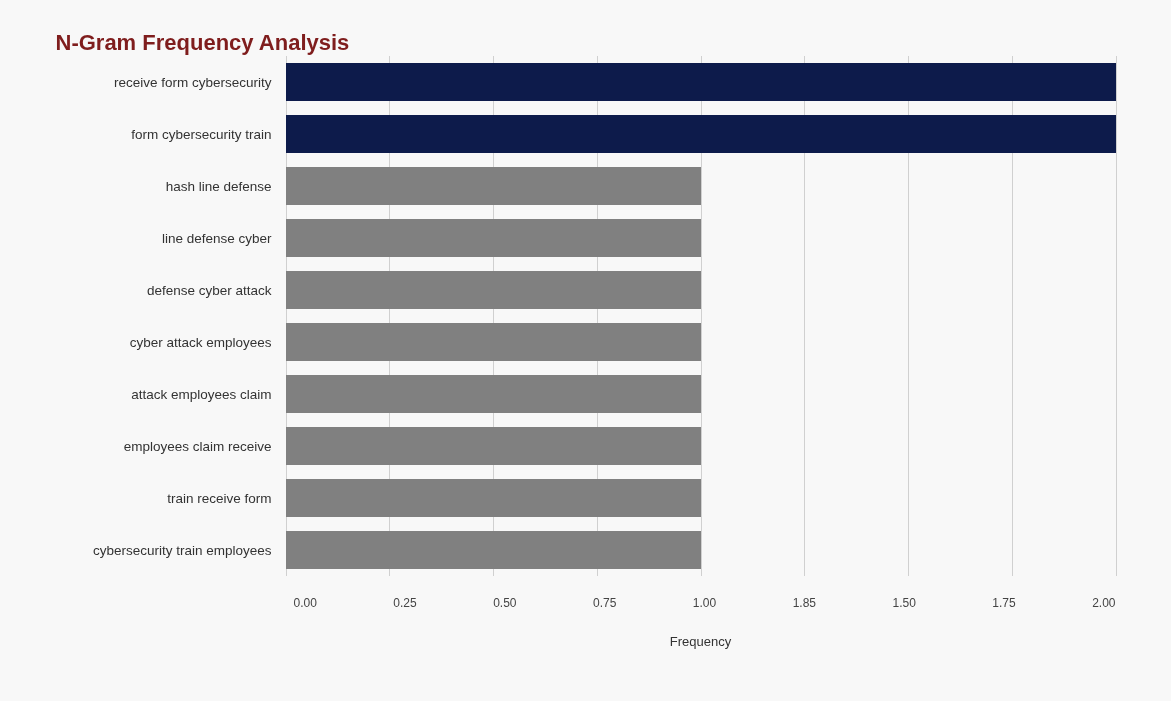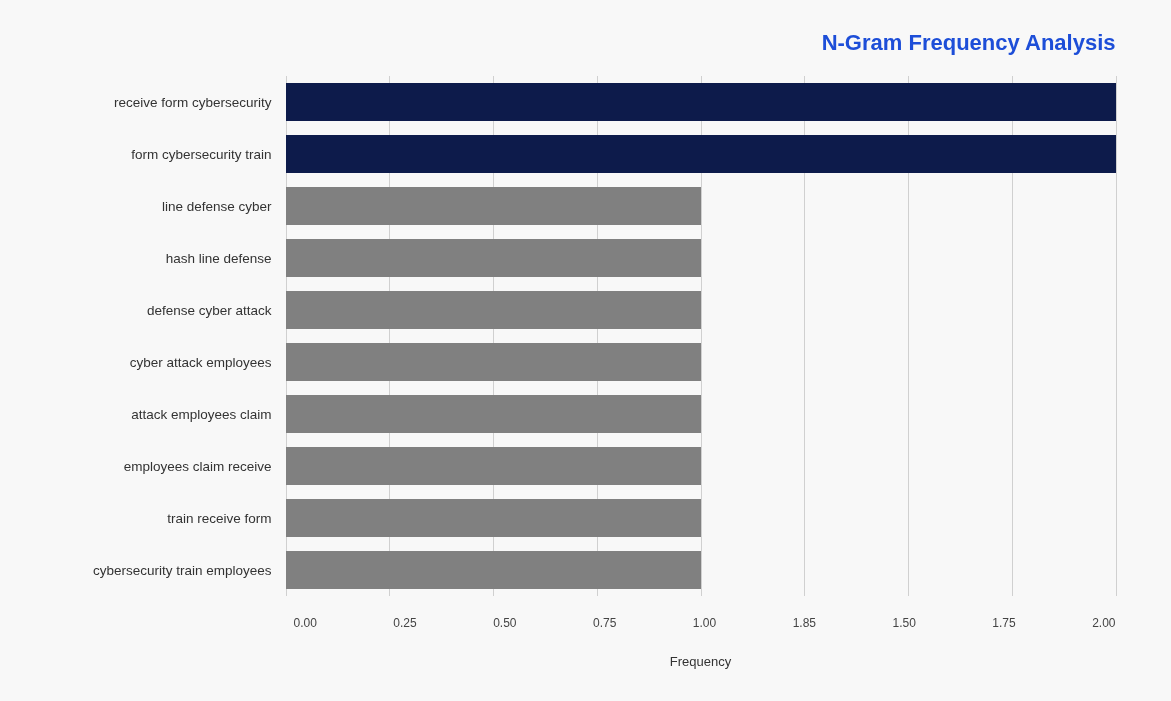--- a/index.html
+++ b/index.html
@@ -14,25 +14,24 @@
       justify-content: flex-start;
       padding: 20px 0 0 0;
     }
     .chart-container {
       width: 1100px;
       background: #f8f8f8;
       padding: 10px 20px 60px 20px;
       position: relative;
     }
     .chart-title {
-      text-align: right;
+      text-align: left;
       font-size: 22px;
       font-weight: bold;
-      margin-bottom: 20px;
-      color: #1d4ed8;
+      color: #7f1d1d;
     }
     .bar-fill {
       height: 100%;
       display: block;
     }
     .x-axis-ticks {
       display: flex;
       width: 100%;
       justify-content: space-between;
       padding: 0;
@@ -92,22 +91,22 @@
 <body>
 
 <div class="chart-container">
   <div class="chart-title">N-Gram Frequency Analysis</div>
 
   <div class="chart-wrapper">
 
     <div class="labels-col" id="labels-col">
         <div class="label-cell">receive form cybersecurity</div>
         <div class="label-cell">form cybersecurity train</div>
+        <div class="label-cell">hash line defense</div>
         <div class="label-cell">line defense cyber</div>
-        <div class="label-cell">hash line defense</div>
         <div class="label-cell">defense cyber attack</div>
         <div class="label-cell">cyber attack employees</div>
         <div class="label-cell">attack employees claim</div>
         <div class="label-cell">employees claim receive</div>
         <div class="label-cell">train receive form</div>
         <div class="label-cell">cybersecurity train employees</div>
       </div>
 
     <div class="plot-col" id="plot-col" style="position: relative;">
 

